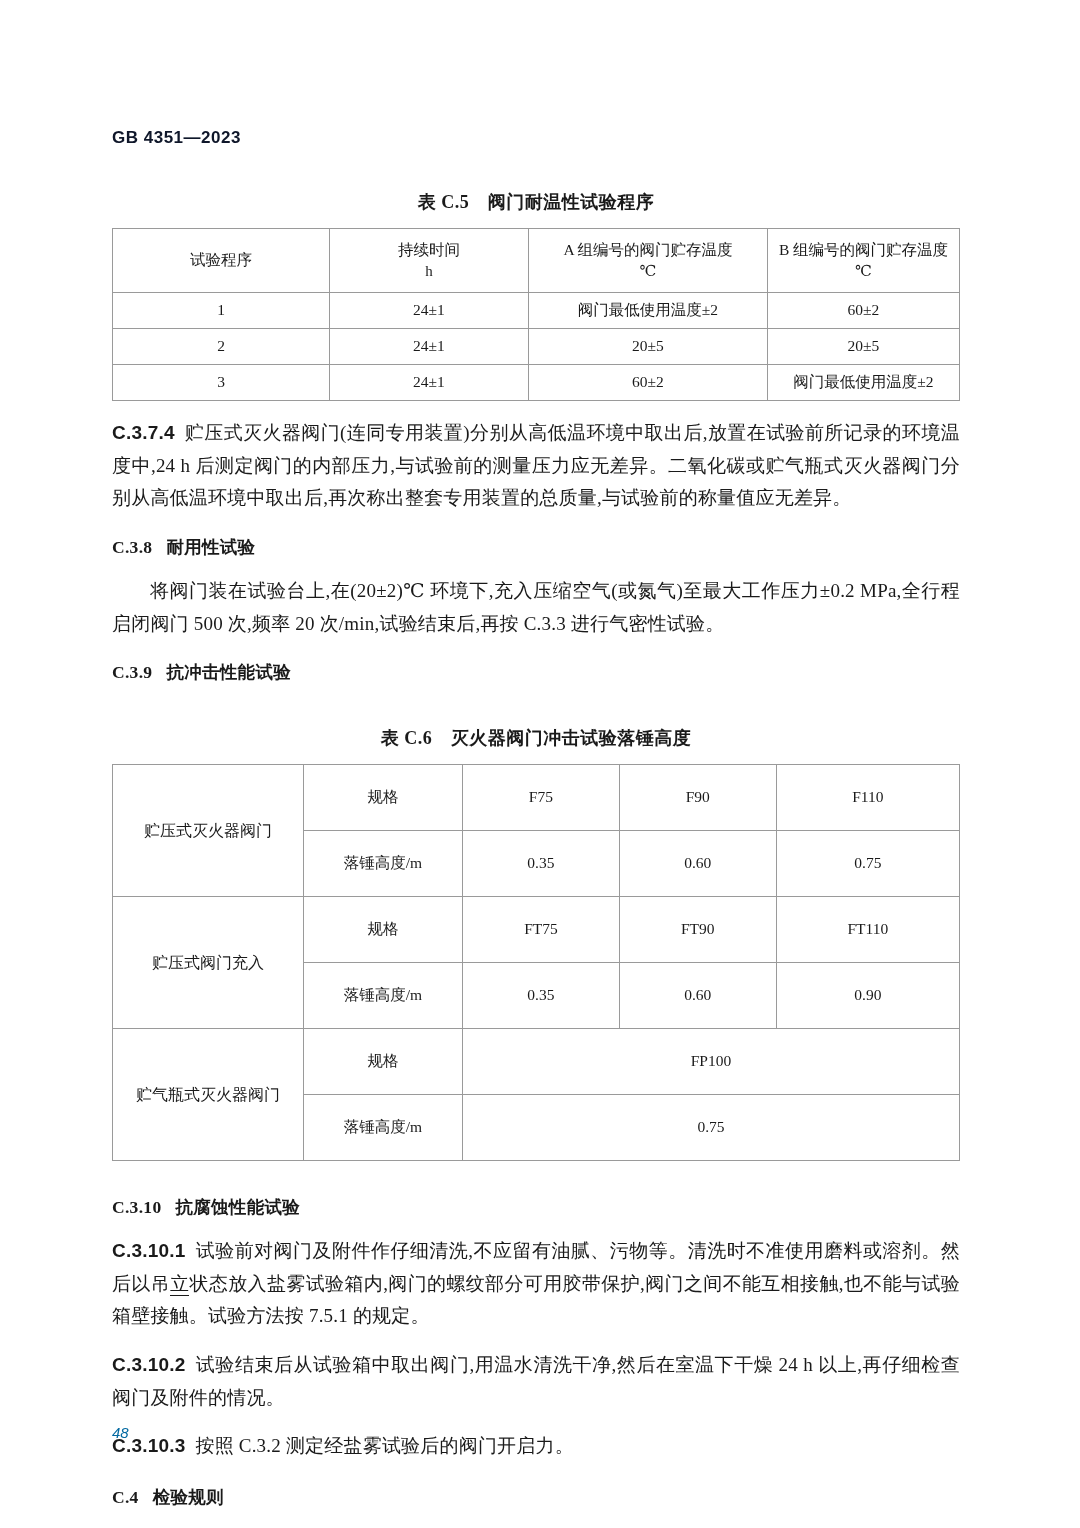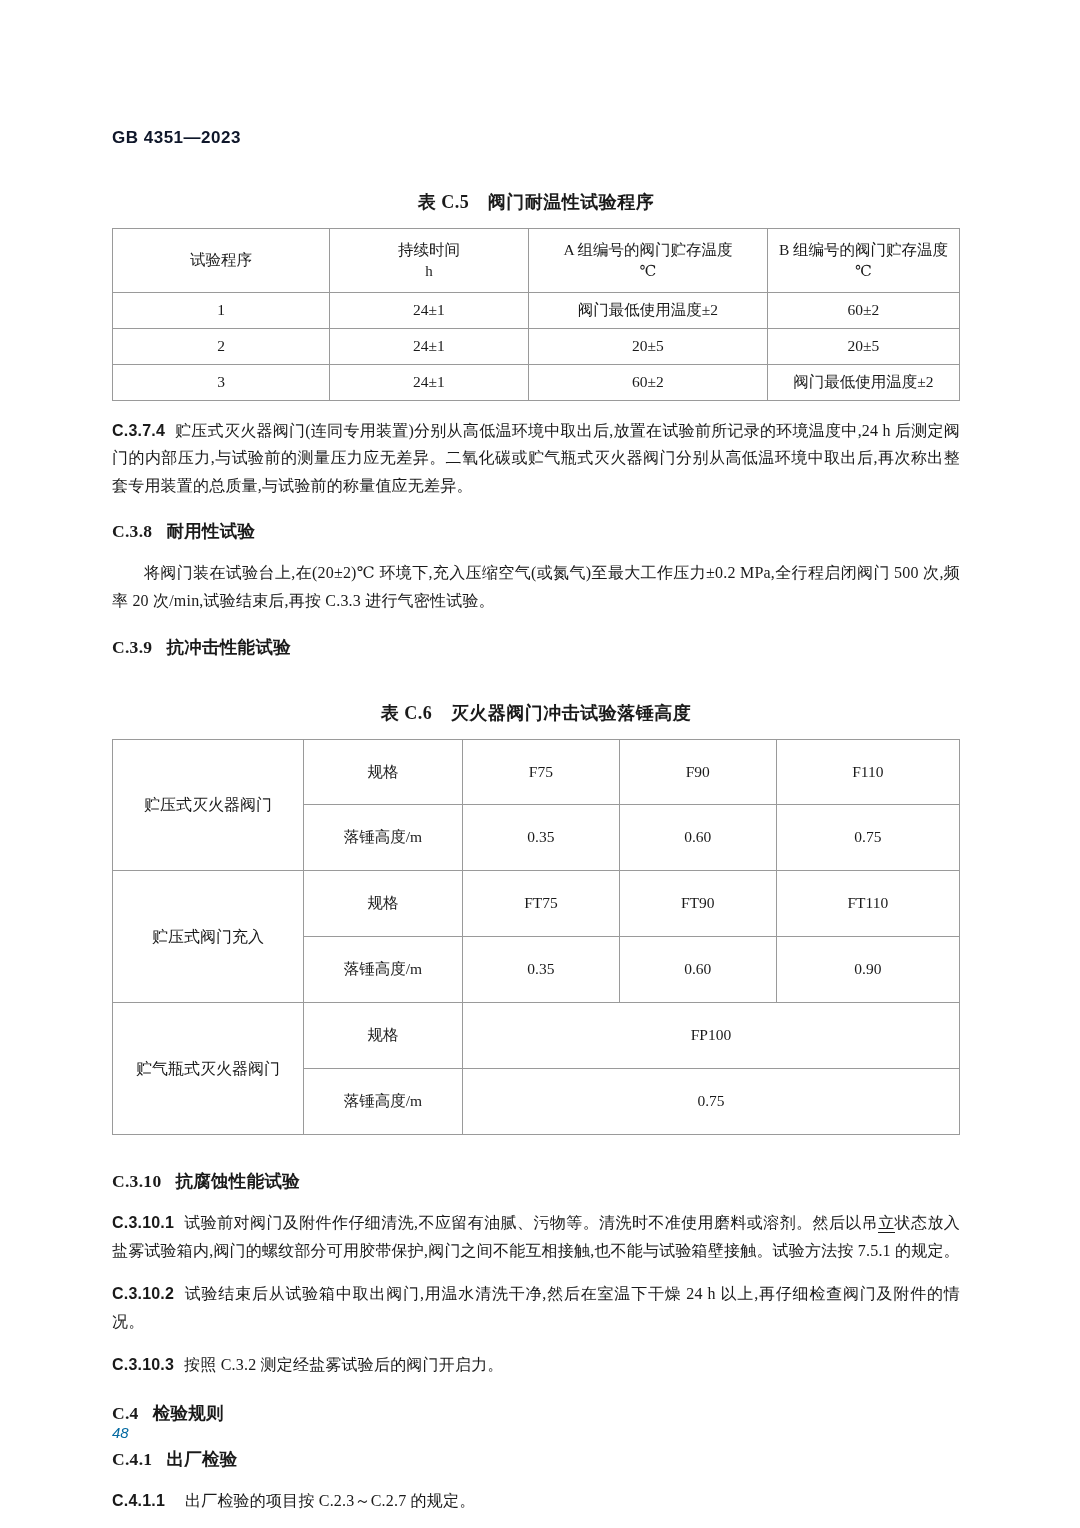--- a/index.html
+++ b/index.html
@@ -59,21 +59,21 @@
   }
   table.t5 td.head {
     padding: 11px 4px;
   }
   .sub {
     display: block;
     font-size: 15px;
   }
   p {
     margin: 0;
-    font-size: 16px;
+    font-size: 19px;
     line-height: 1.72;
     text-align: justify;
     letter-spacing: 0.2px;
   }
   .para {
     margin-top: 16px;
   }
   .indent {
     text-indent: 2em;
   }

